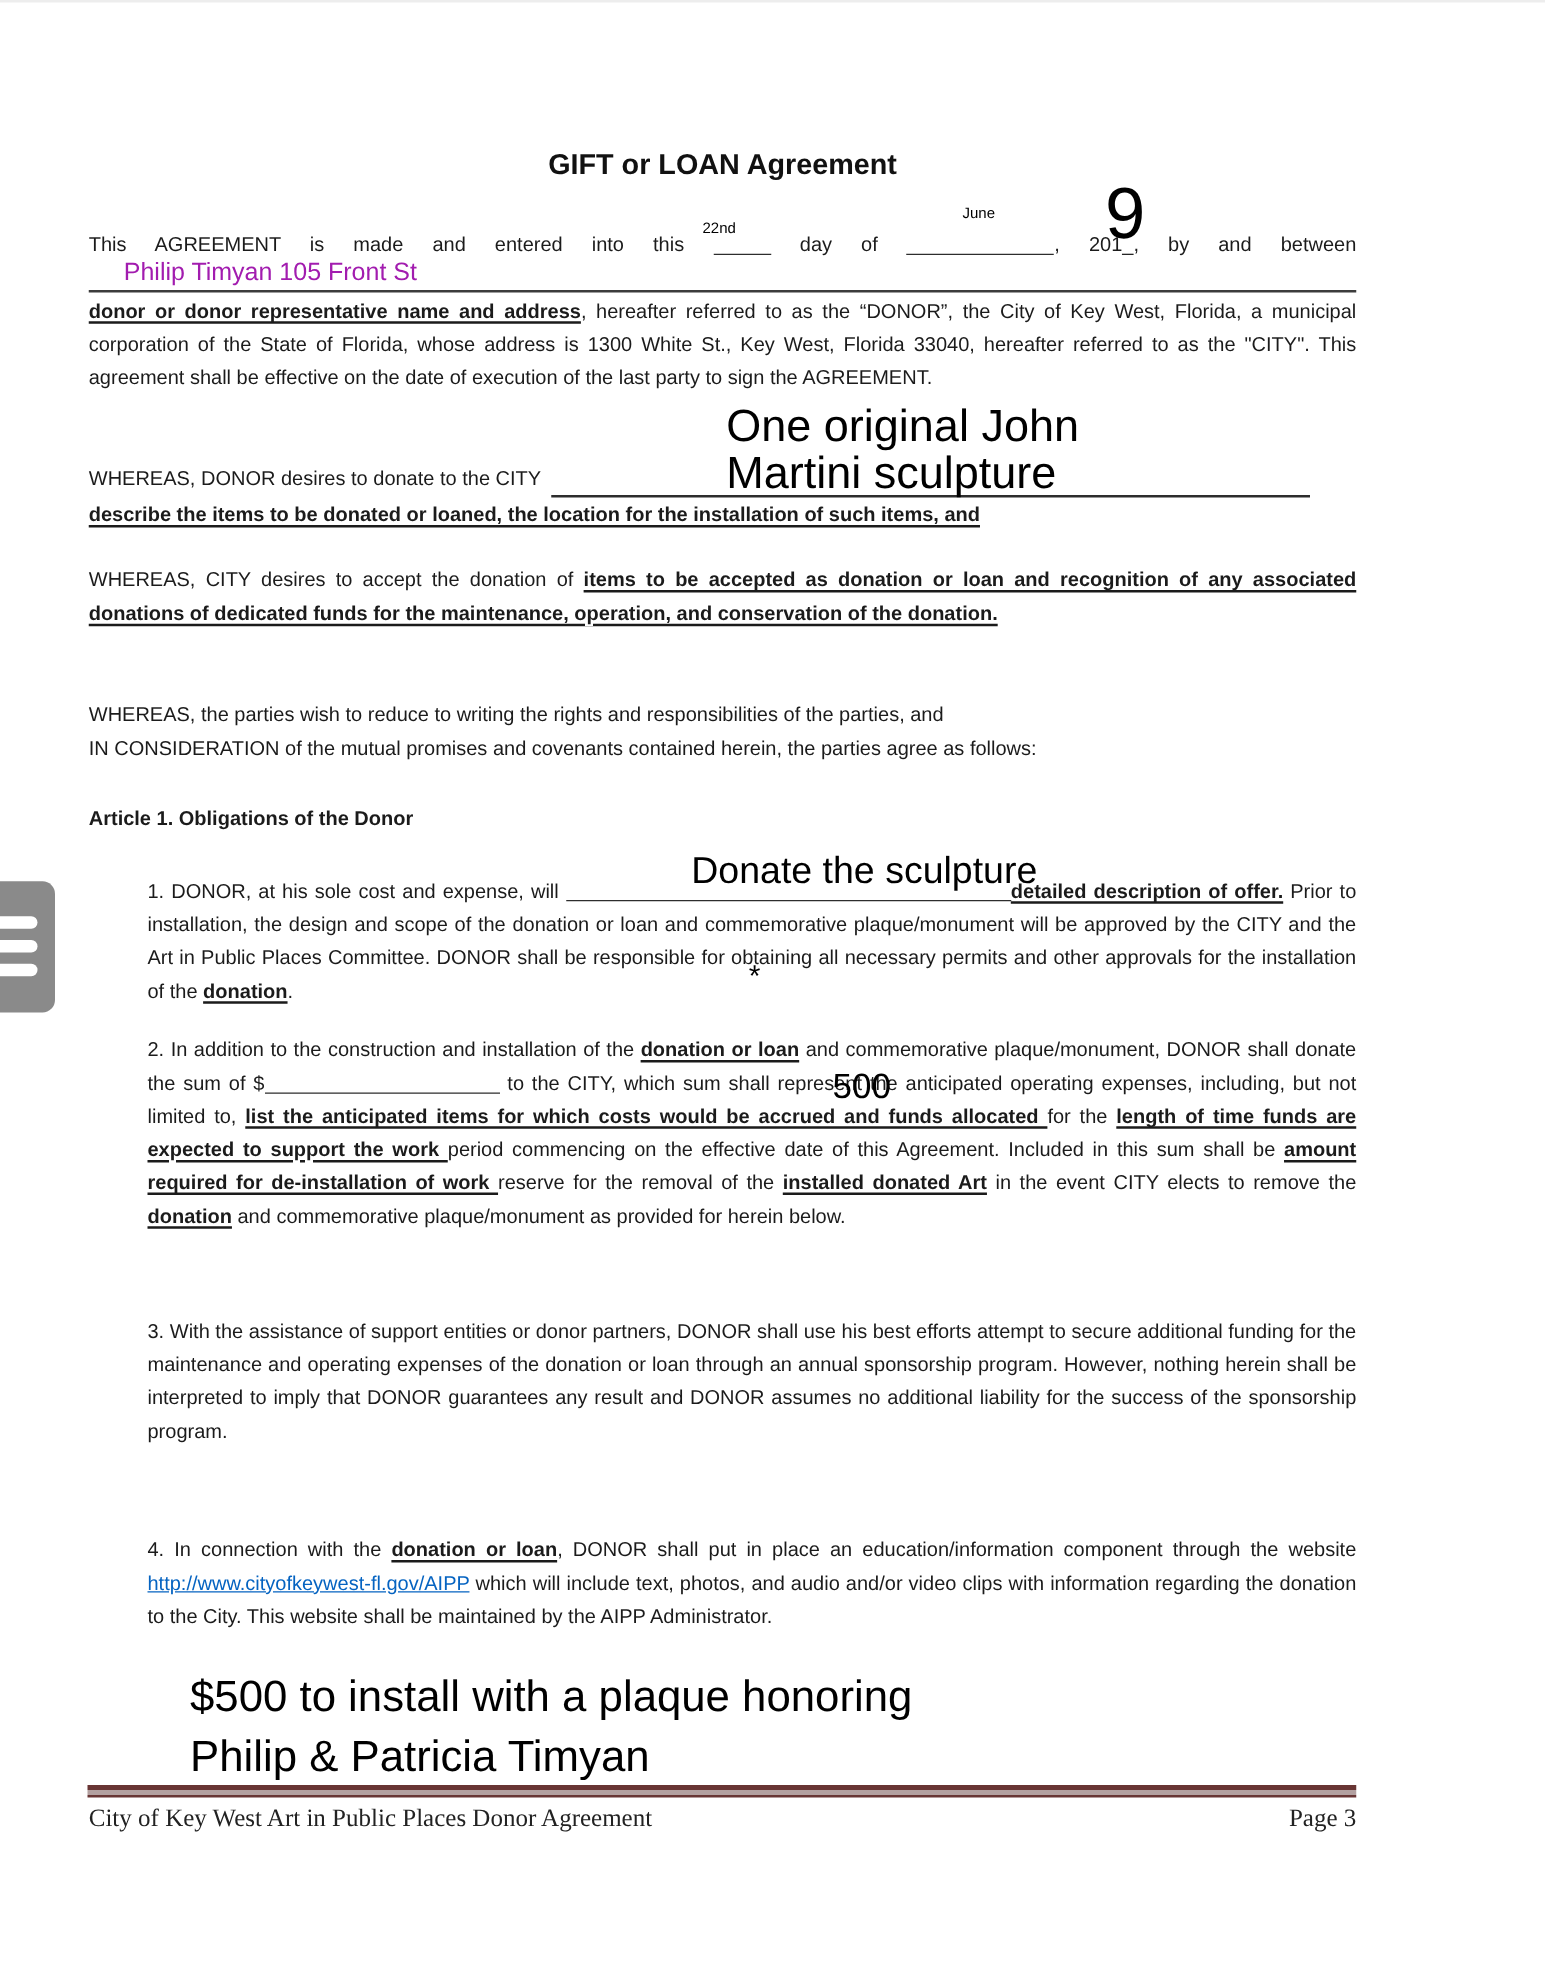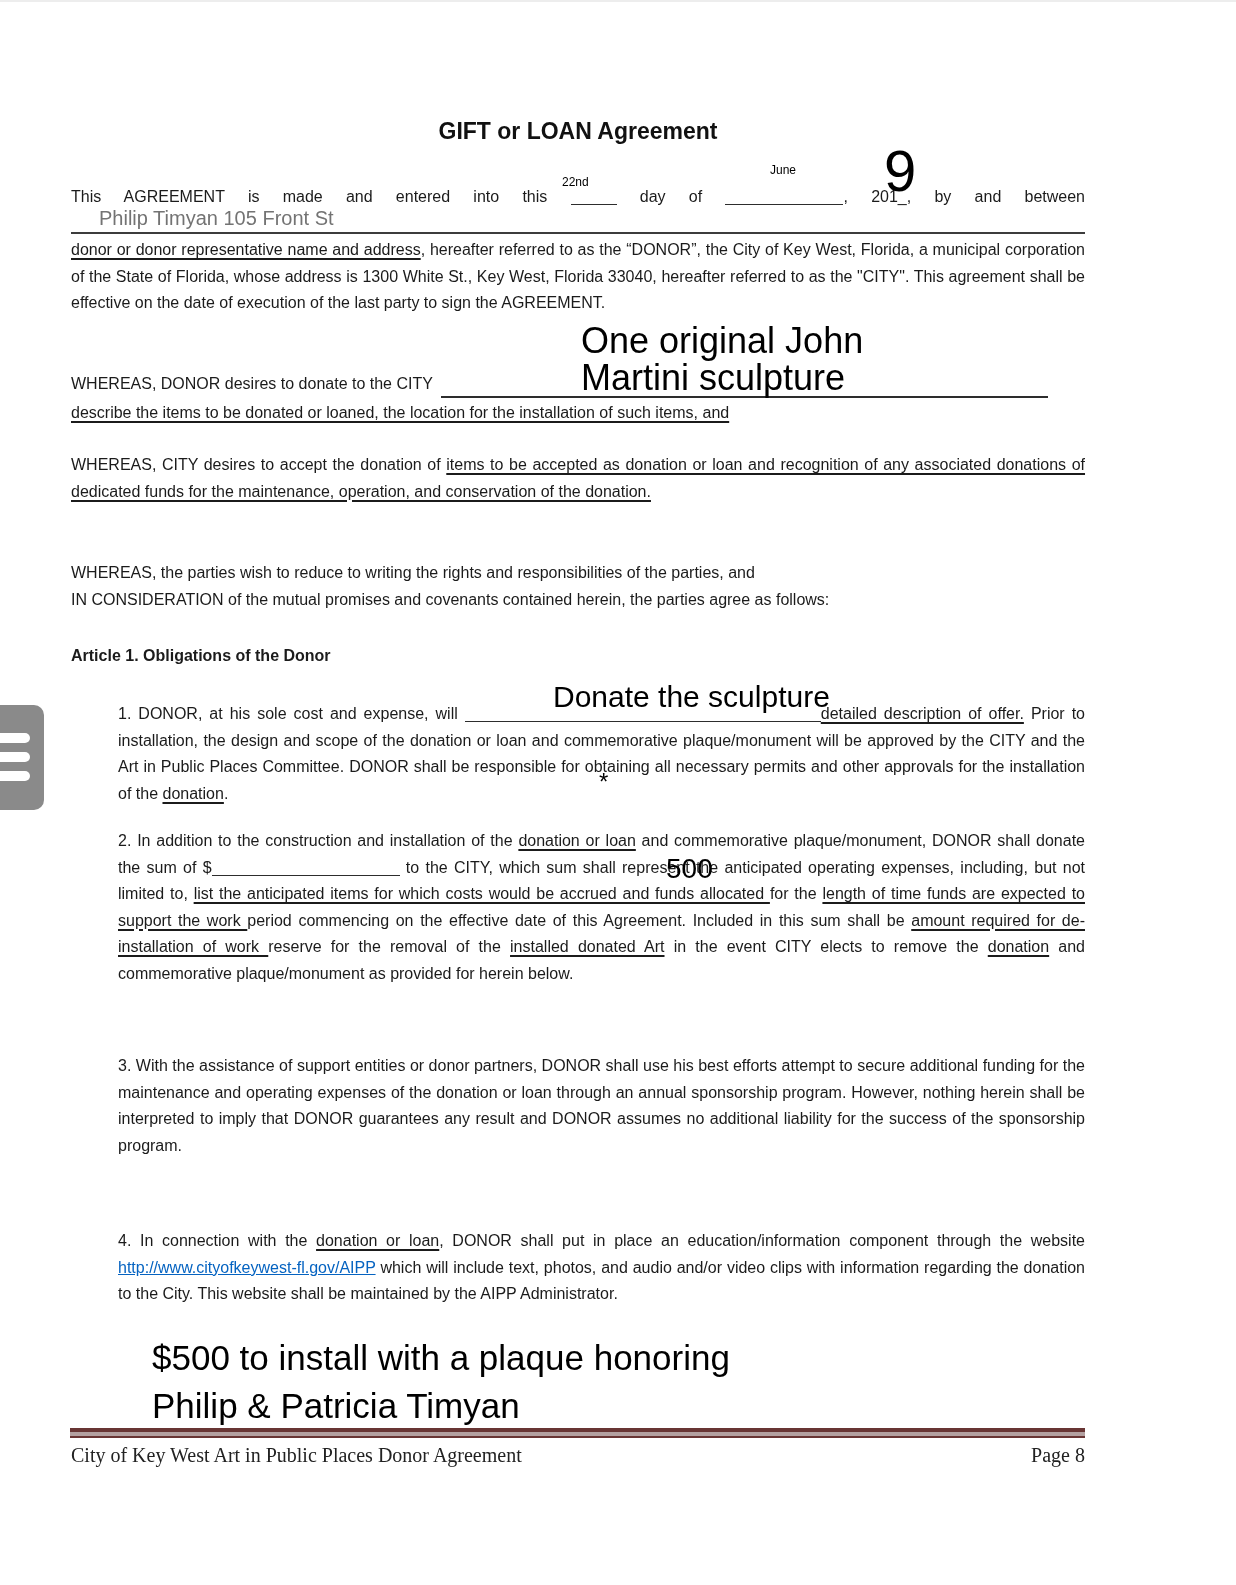--- a/index.html
+++ b/index.html
@@ -12,21 +12,21 @@
     color: #1b1b1b;
   }
   .top-edge {
     position: absolute; left: 0; top: 0; width: 1236px; height: 2px;
     background: #ededed;
   }
   
   .blk { position: absolute; font-size: 16px; line-height: 26.5px; }
   .just { text-align: justify; text-justify: inter-word; }
   .just-all { text-align: justify; text-align-last: justify; }
-  .bu { font-weight: normal; text-decoration: underline; text-decoration-thickness: 2px; text-underline-offset: 3px; }
+  .bu { font-weight: bold; text-decoration: underline; text-decoration-thickness: 2px; text-underline-offset: 3px; }
   .doc-title {
     left: 71px; top: 118px; width: 1014px;
     text-align: center; font-weight: bold; font-size: 23px; color: #111;
   }
   .intro-line1 { left: 71px; top: 184px; width: 1014px; white-space: nowrap; }
   .blank {
     display: inline-block;
     border-bottom: 1.8px solid #2d2d2d;
     height: 17px; vertical-align: -3px;
   }
@@ -34,21 +34,21 @@
   .blank-month { width: 118px; }
   .blank-item { flex: 1; border-bottom: 2px solid #2d2d2d; height: 18px; margin-left: 8px; }
   .blank-p1 { width: 356px; }
   .blank-p2 { width: 188px; }
   .name-line {
     left: 71px; top: 206px; width: 1014px; height: 26px;
     border-bottom: 2px solid #3c3c3c;
   }
   .name-line .fill-name {
     position: absolute; left: 28px; bottom: 1px;
-    font-size: 20px; color: #737373; text-align: center;
+    font-size: 20px; color: #a21caf; text-align: center;
   }
   .intro-rest { left: 71px; top: 237px; width: 1014px; }
   .whereas1 { left: 71px; top: 371px; width: 977px; display: flex; align-items: flex-end; white-space: nowrap; }
   .describe-line { left: 71px; top: 400px; width: 1014px; }
   .whereas2 { left: 71px; top: 452px; width: 1014px; }
   .whereas3 { left: 71px; top: 560px; width: 1014px; }
   .article1 { left: 71px; top: 643px; width: 1014px; font-weight: bold; }
   .para { left: 118px; width: 967px; }
   .para1 { top: 701px; }
   .para2 { top: 828px; }
@@ -138,21 +138,21 @@
 
   <div class="blk para para4 just"><span>4. In connection with the </span><span class="bu">donation or loan</span><span>, DONOR shall put in place an education/information component through the website </span><a class="doc-link" href="#">http://www.cityofkeywest-fl.gov/AIPP</a><span>  which will include text, photos, and audio and/or video clips with information regarding the donation to the City.  This website shall be maintained by the AIPP Administrator.</span></div>
 
   <div class="footer-rule">
     <div class="r1"></div>
       <div class="r2"></div>
       <div class="r3"></div>
   </div>
   <div class="page-footer">
     <span>City of Key West Art in Public Places Donor Agreement</span>
-    <span>Page 8</span>
+    <span>Page 3</span>
   </div>
 </div>
 
 <div class="ann ann-22nd">22nd</div>
 <div class="ann ann-june">June</div>
 <div class="ann ann-9">9</div>
 <div class="ann ann-item">
   <div>One original John</div>
   <div>Martini sculpture</div>
 </div>

